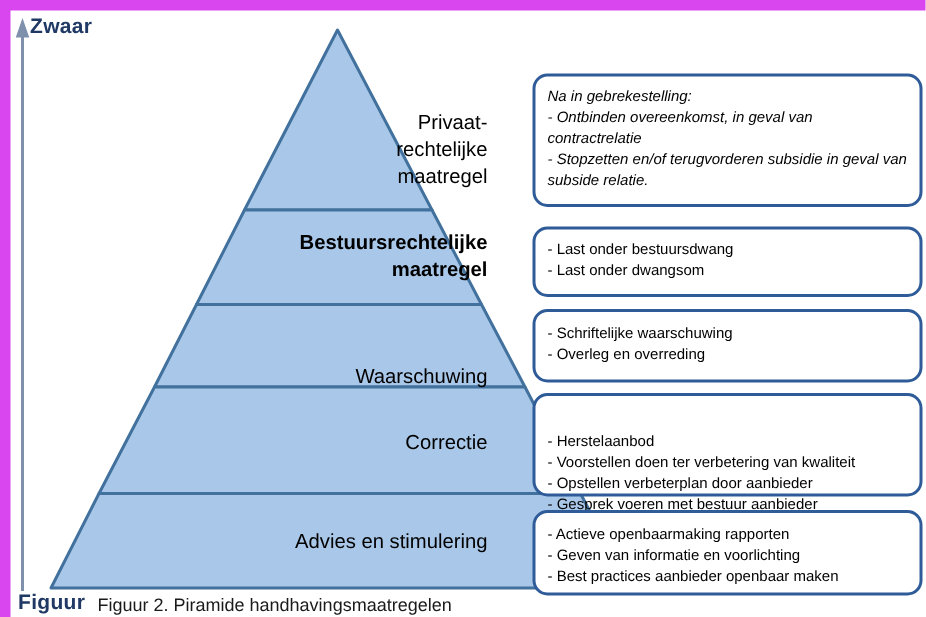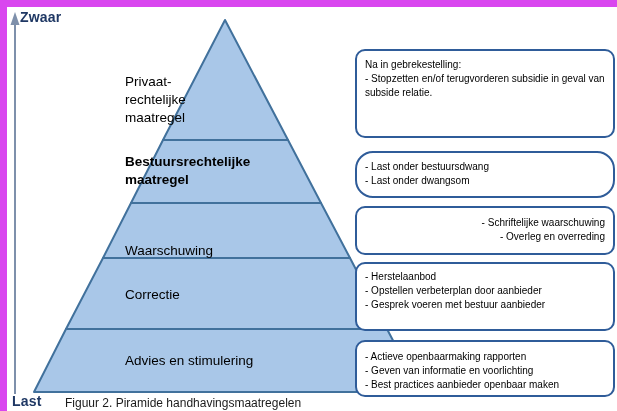--- a/index.html
+++ b/index.html
@@ -23,21 +23,21 @@
   .axis-label.bottom{left:5px;top:386px;}
   .caption{
     position:absolute;
     left:58px;top:389px;
     font-size:12px;
     color:#1a1a1a;
   }
   .pyr-label{
     position:absolute;
     left:118px;width:200px;
-    text-align:left;
+    text-align:right;
     font-size:13.5px;
     color:#000;
     white-space:pre-line;
     line-height:1.35;
   }
   .pyr-label.l1{top:66px;}
   .pyr-label.l2{top:146px;font-weight:bold;}
   .pyr-label.l3{top:215px;margin-top:20px;}
   .pyr-label.l4{top:279px;}
   .pyr-label.l5{top:345px;}
@@ -47,73 +47,75 @@
     background:#fff;
     border:2.5px solid #2F5C99;
     border-radius:10px;
     box-sizing:border-box;
     padding:5px 8px;
     font-size:10px;
     line-height:1.4;
     color:#000;
   }
   .callout .line{white-space:normal;}
-  .callout.c1{top:42px;height:89px;padding-top:7px;}
-  .callout.c2{top:144px;height:47px;padding-top:7px;border-radius:18px;}
-  .callout.c3{top:199px;height:49px;padding-top:8px;text-align:right;}
-  .callout.c4{top:255px;height:69px;padding-top:6px;}
+  .callout.c1{top:42px;height:89px;padding-top:7px;font-style:italic;}
+  .callout.c2{top:144px;height:47px;padding-top:7px;}
+  .callout.c3{top:199px;height:49px;padding-top:8px;}
+  .callout.c4{top:255px;height:69px;padding-top:24px;}
   .callout.c5{top:333px;height:57px;padding-top:8px;}
 </style>
 </head>
 <body>
 
 <div class="figure">
 
   <svg class="diagram" width="615" height="409" viewBox="0 0 615 409">
 
     <line x1="8" y1="387" x2="8" y2="17" stroke-width="2" stroke="#7E90AB"></line>
     <polygon points="3.5,18 12.5,18 8,5" fill="#7E90AB"></polygon>
 
     <polygon points="218,13 281,133 156,133" stroke-width="2" stroke-linejoin="round" stroke="#41719C" fill="#A9C7E8"></polygon>
     <polygon points="156,133 281,133 314,196 124,196" stroke-width="2" stroke-linejoin="round" stroke="#41719C" fill="#A9C7E8"></polygon>
     <polygon points="124,196 314,196 343,251 96,251" stroke-width="2" stroke-linejoin="round" stroke="#41719C" fill="#A9C7E8"></polygon>
     <polygon points="96,251 343,251 380,322 59,322" stroke-width="2" stroke-linejoin="round" stroke="#41719C" fill="#A9C7E8"></polygon>
     <polygon points="59,322 380,322 413,385 27,385" stroke-width="2" stroke-linejoin="round" stroke="#41719C" fill="#A9C7E8"></polygon>
   </svg>
 
   <div class="axis-label top">Zwaar</div>
-  <div class="axis-label bottom">Last</div>
+  <div class="axis-label bottom">Figuur</div>
   <div class="caption">Figuur 2. Piramide handhavingsmaatregelen</div>
 
   <div class="pyr-label l1">Privaat-
 rechtelijke
 maatregel</div>
   <div class="pyr-label l2">Bestuursrechtelijke
 maatregel</div>
   <div class="pyr-label l3">Waarschuwing</div>
   <div class="pyr-label l4">Correctie</div>
   <div class="pyr-label l5">Advies en stimulering</div>
 
   <div class="callout c1">
     <div class="line">Na in gebrekestelling:</div>
+    <div class="line">- Ontbinden overeenkomst, in geval van contractrelatie</div>
     <div class="line">- Stopzetten en/of terugvorderen subsidie in geval van subside relatie.</div>
   </div>
 
   <div class="callout c2">
     <div class="line">- Last onder bestuursdwang</div>
     <div class="line">- Last onder dwangsom</div>
   </div>
 
   <div class="callout c3">
     <div class="line">- Schriftelijke waarschuwing</div>
     <div class="line">- Overleg en overreding</div>
   </div>
 
   <div class="callout c4">
     <div class="line">- Herstelaanbod</div>
+    <div class="line">- Voorstellen doen ter verbetering van kwaliteit</div>
     <div class="line">- Opstellen verbeterplan door aanbieder</div>
     <div class="line">- Gesprek voeren met bestuur aanbieder</div>
   </div>
 
   <div class="callout c5">
     <div class="line">- Actieve openbaarmaking rapporten</div>
     <div class="line">- Geven van informatie en voorlichting</div>
     <div class="line">- Best practices aanbieder openbaar maken</div>
   </div>
 

